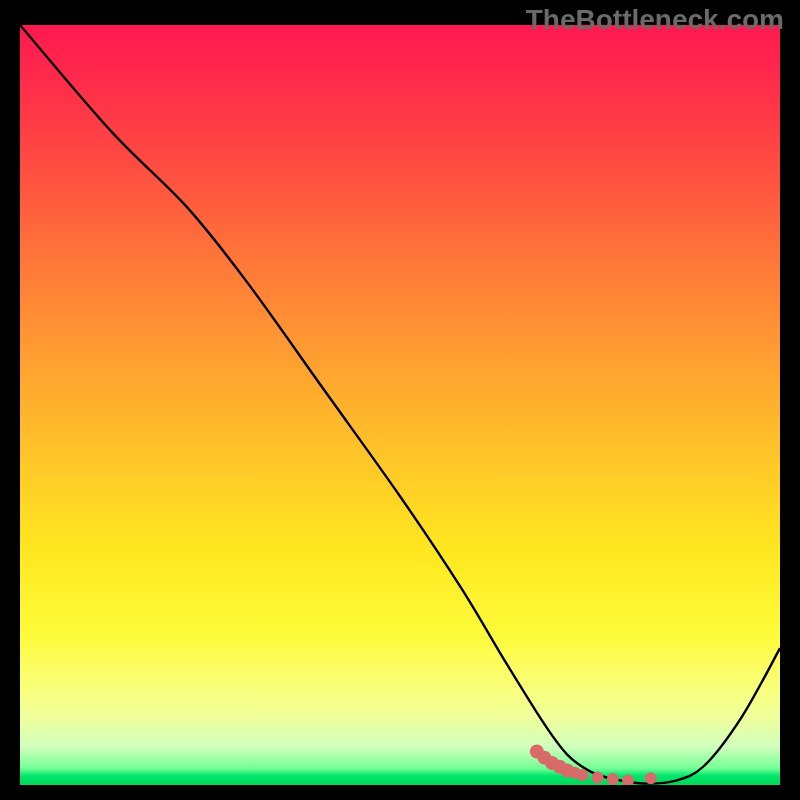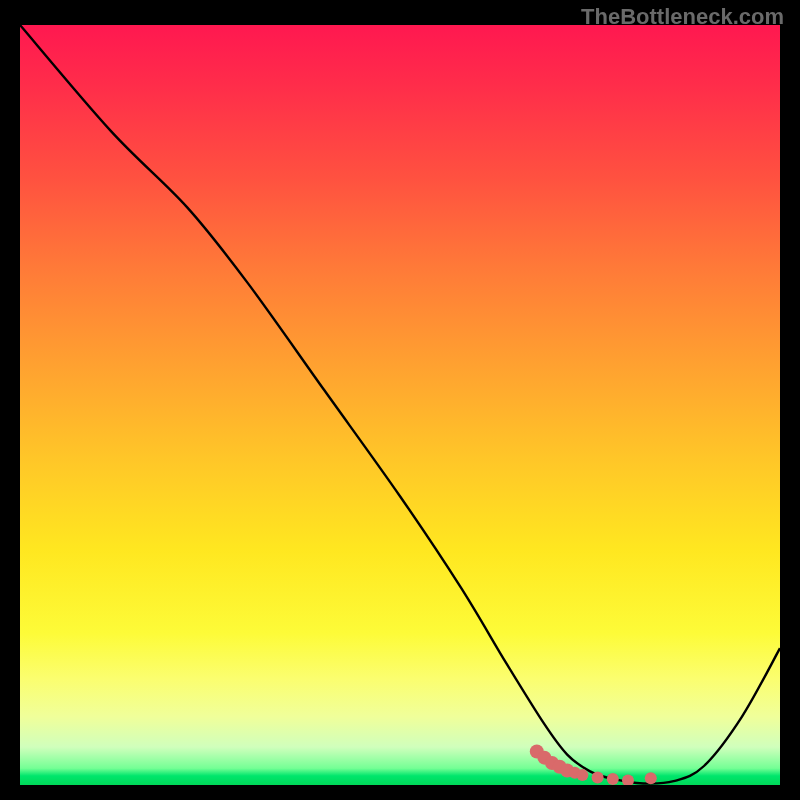--- a/index.html
+++ b/index.html
@@ -13,21 +13,21 @@
 .container {
   position: relative;
   width: 800px;
   height: 800px;
 }
 .watermark {
   position: absolute;
   top: 4px;
   right: 16px;
   color: #6a6a6a;
-  font-size: 22px;
+  font-size: 28px;
   font-weight: bold;
   z-index: 10;
 }
 .plot-area {
   position: absolute;
   left: 20px;
   top: 25px;
   width: 760px;
   height: 760px;
 }

